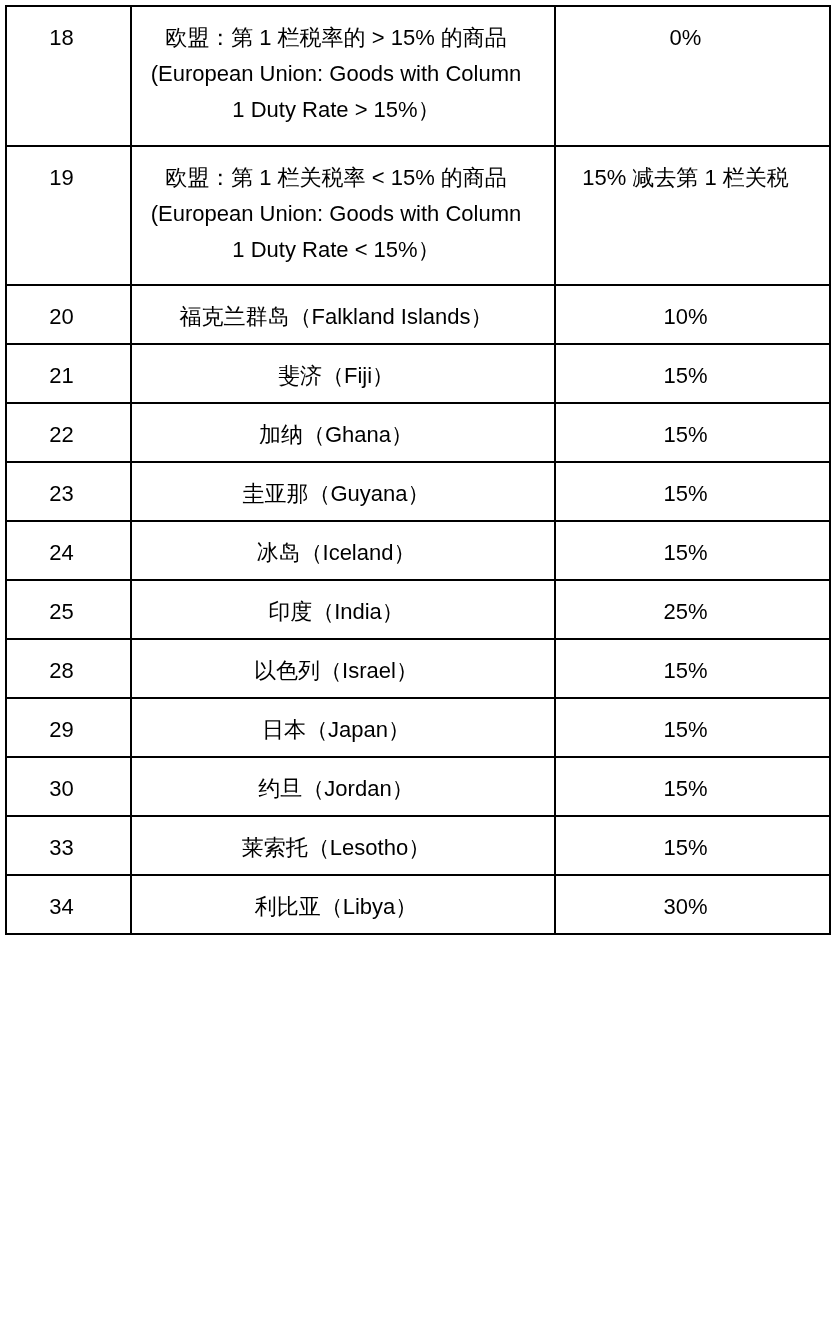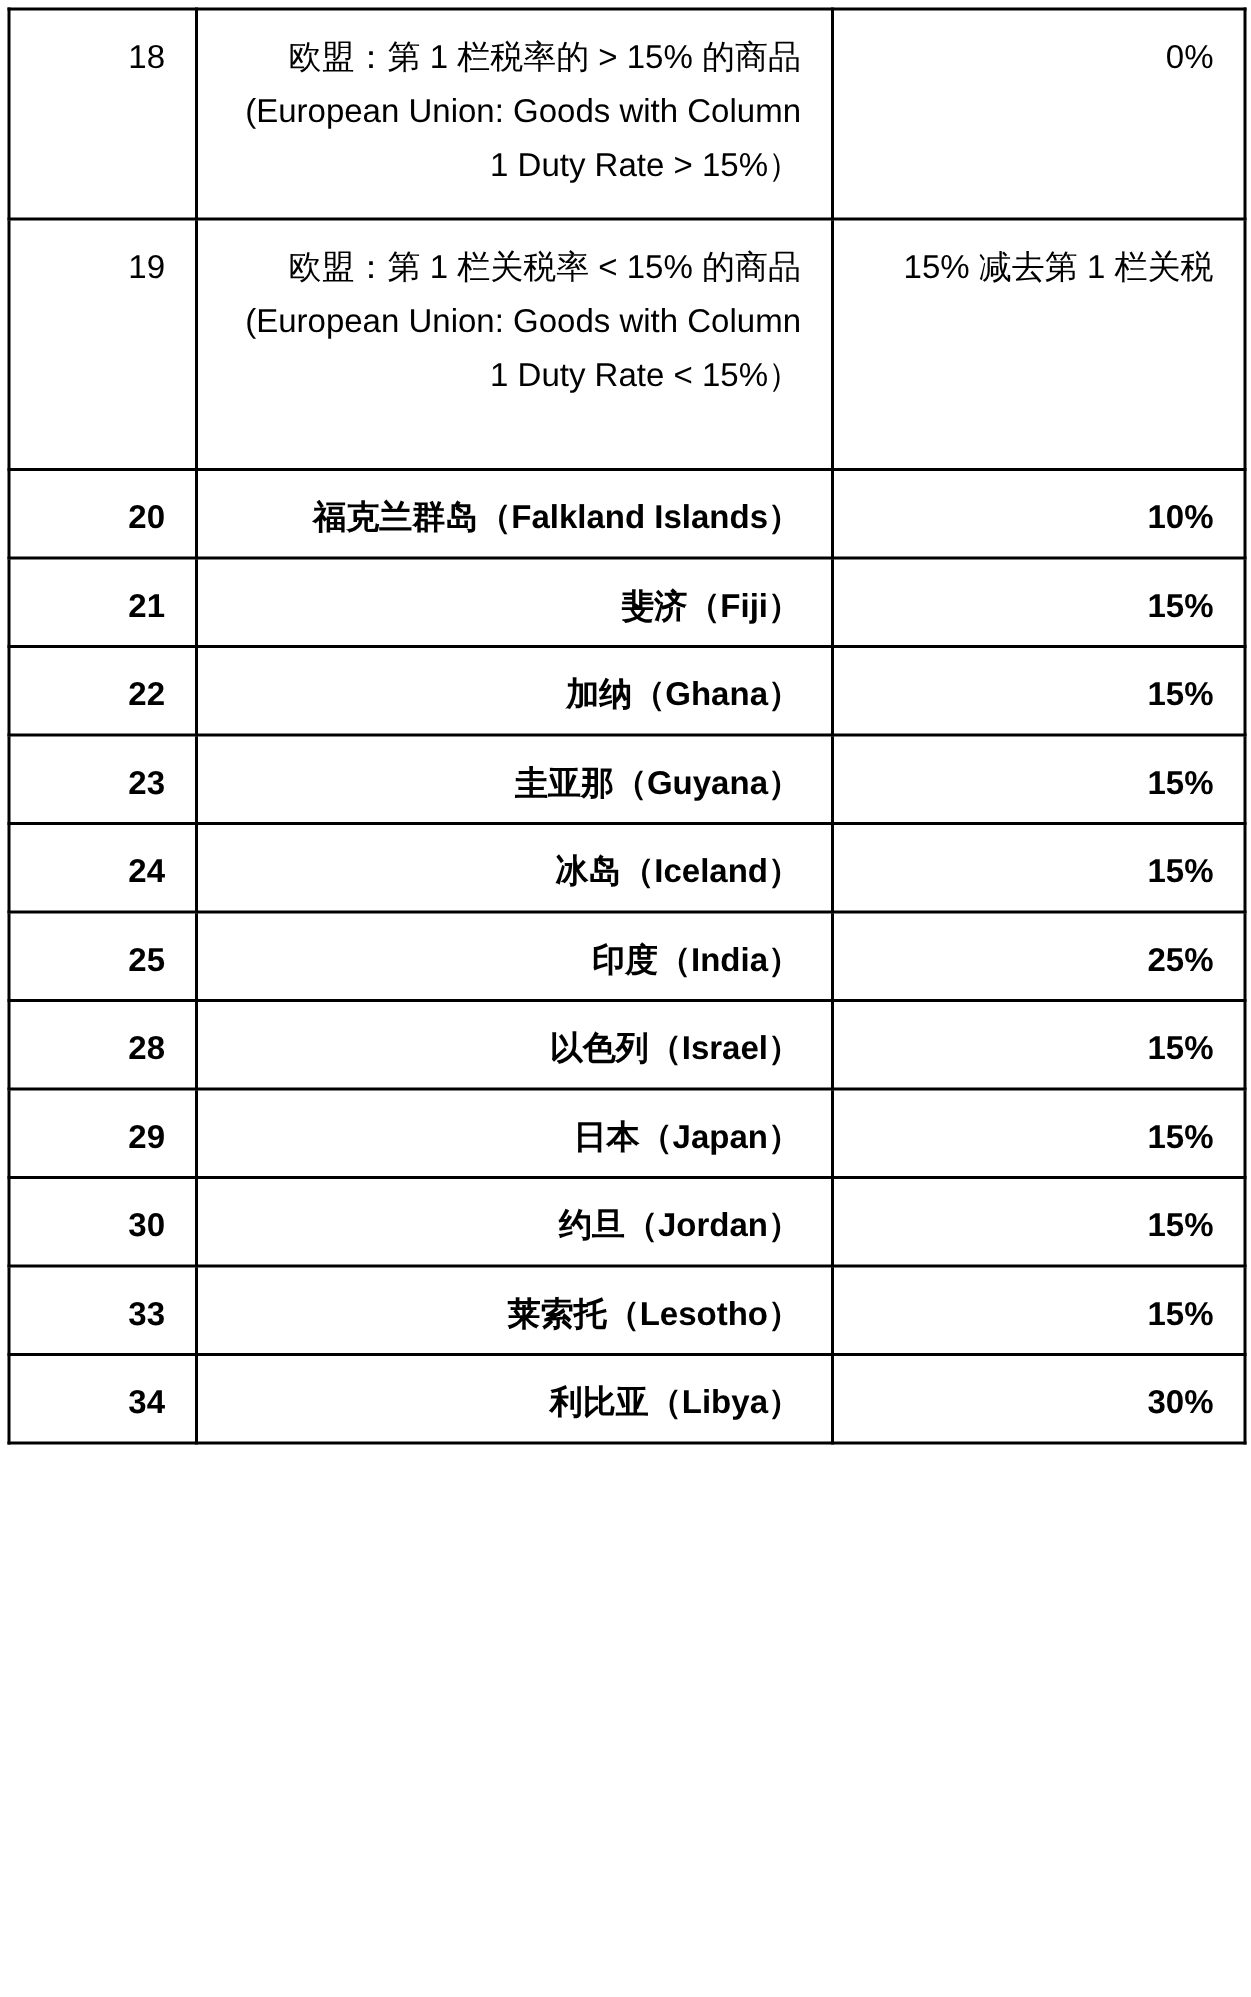--- a/index.html
+++ b/index.html
@@ -18,33 +18,33 @@
   }
   table.tariff {
     border-collapse: collapse;
     table-layout: fixed;
     width: 824px;
     background: #ffffff;
   }
   table.tariff td {
     border: 2px solid #000000;
     vertical-align: top;
-    text-align: right;
+    text-align: center;
     padding: 13px 20px 8px 6px;
     font-size: 22px;
     line-height: 36px;
     color: #000000;
     overflow: hidden;
   }
   col.c-no   { width: 125px; }
   col.c-item { width: 424px; }
   col.c-rate { width: 275px; }
-  tr.row         { height: 59px; font-weight: bold;  }
+  tr.row         { height: 59px;  }
   tr.row-tall-a  { height: 140px; }
-  tr.row-tall-b  { height: 167px; }
+  tr.row-tall-b  { height: 139px; }
   .line {
     display: block;
     line-height: 36px;
   }
 </style>
 </head>
 <body>
 
 <div class="page">
   <table class="tariff">

